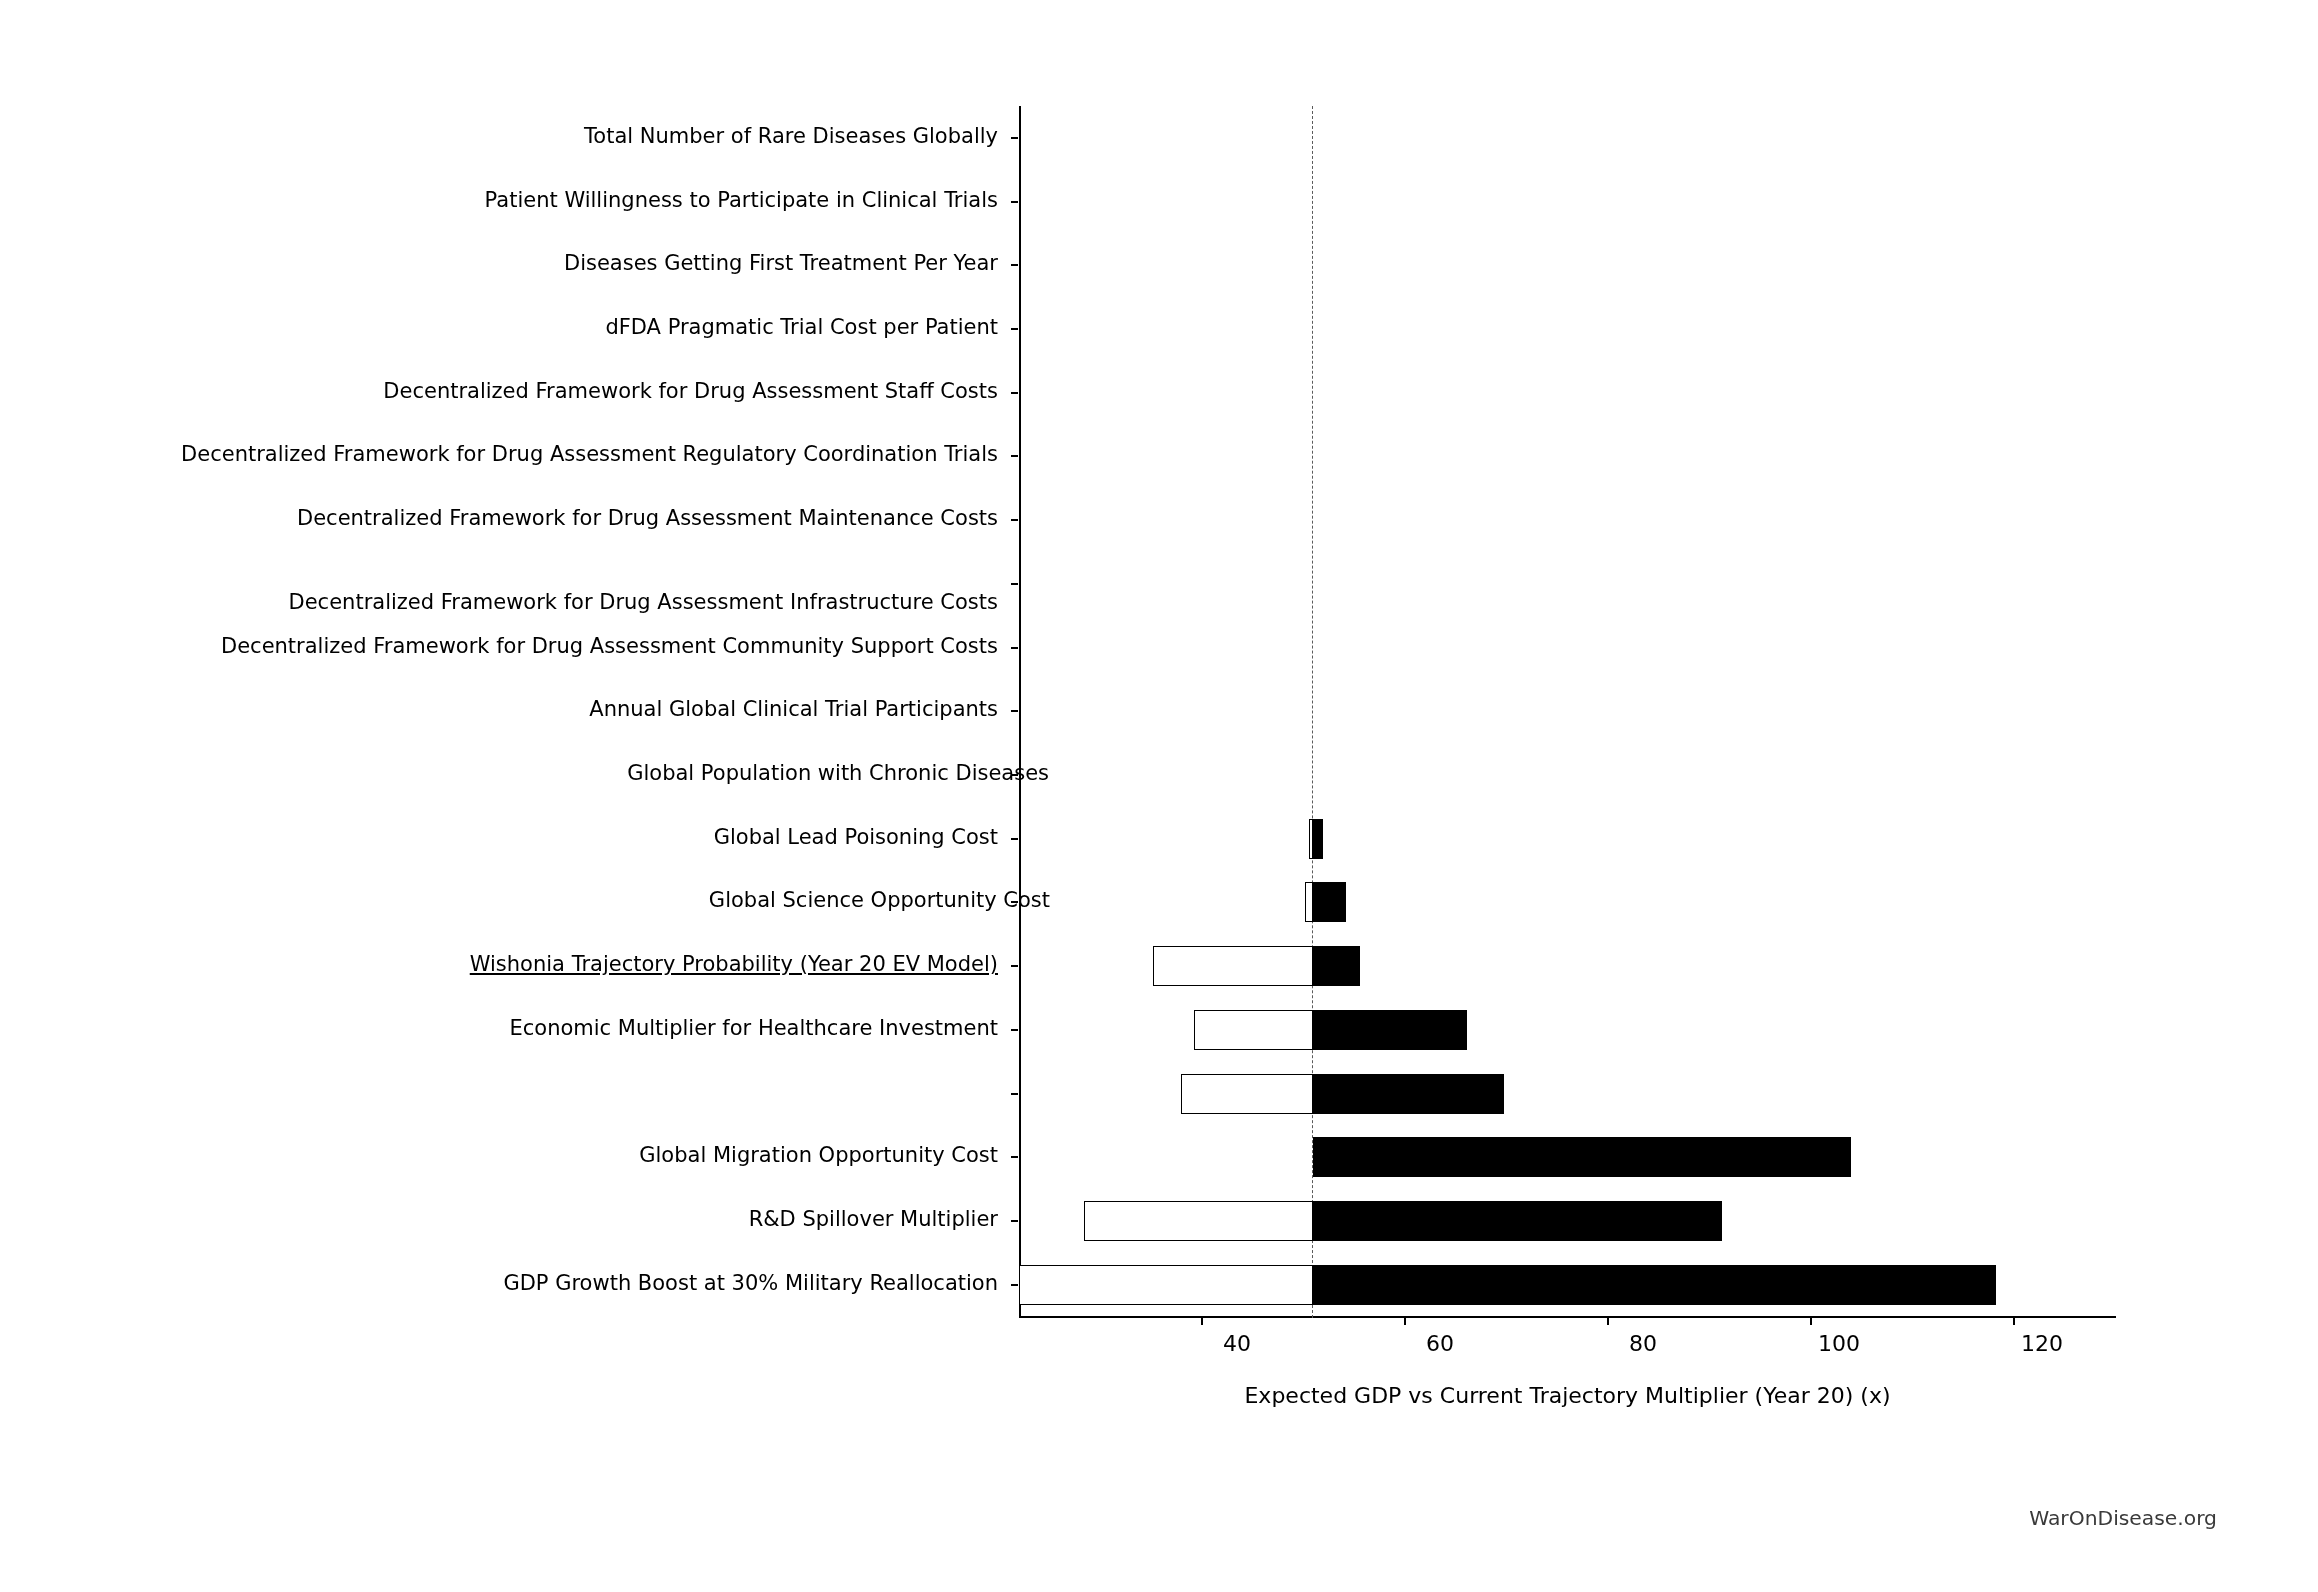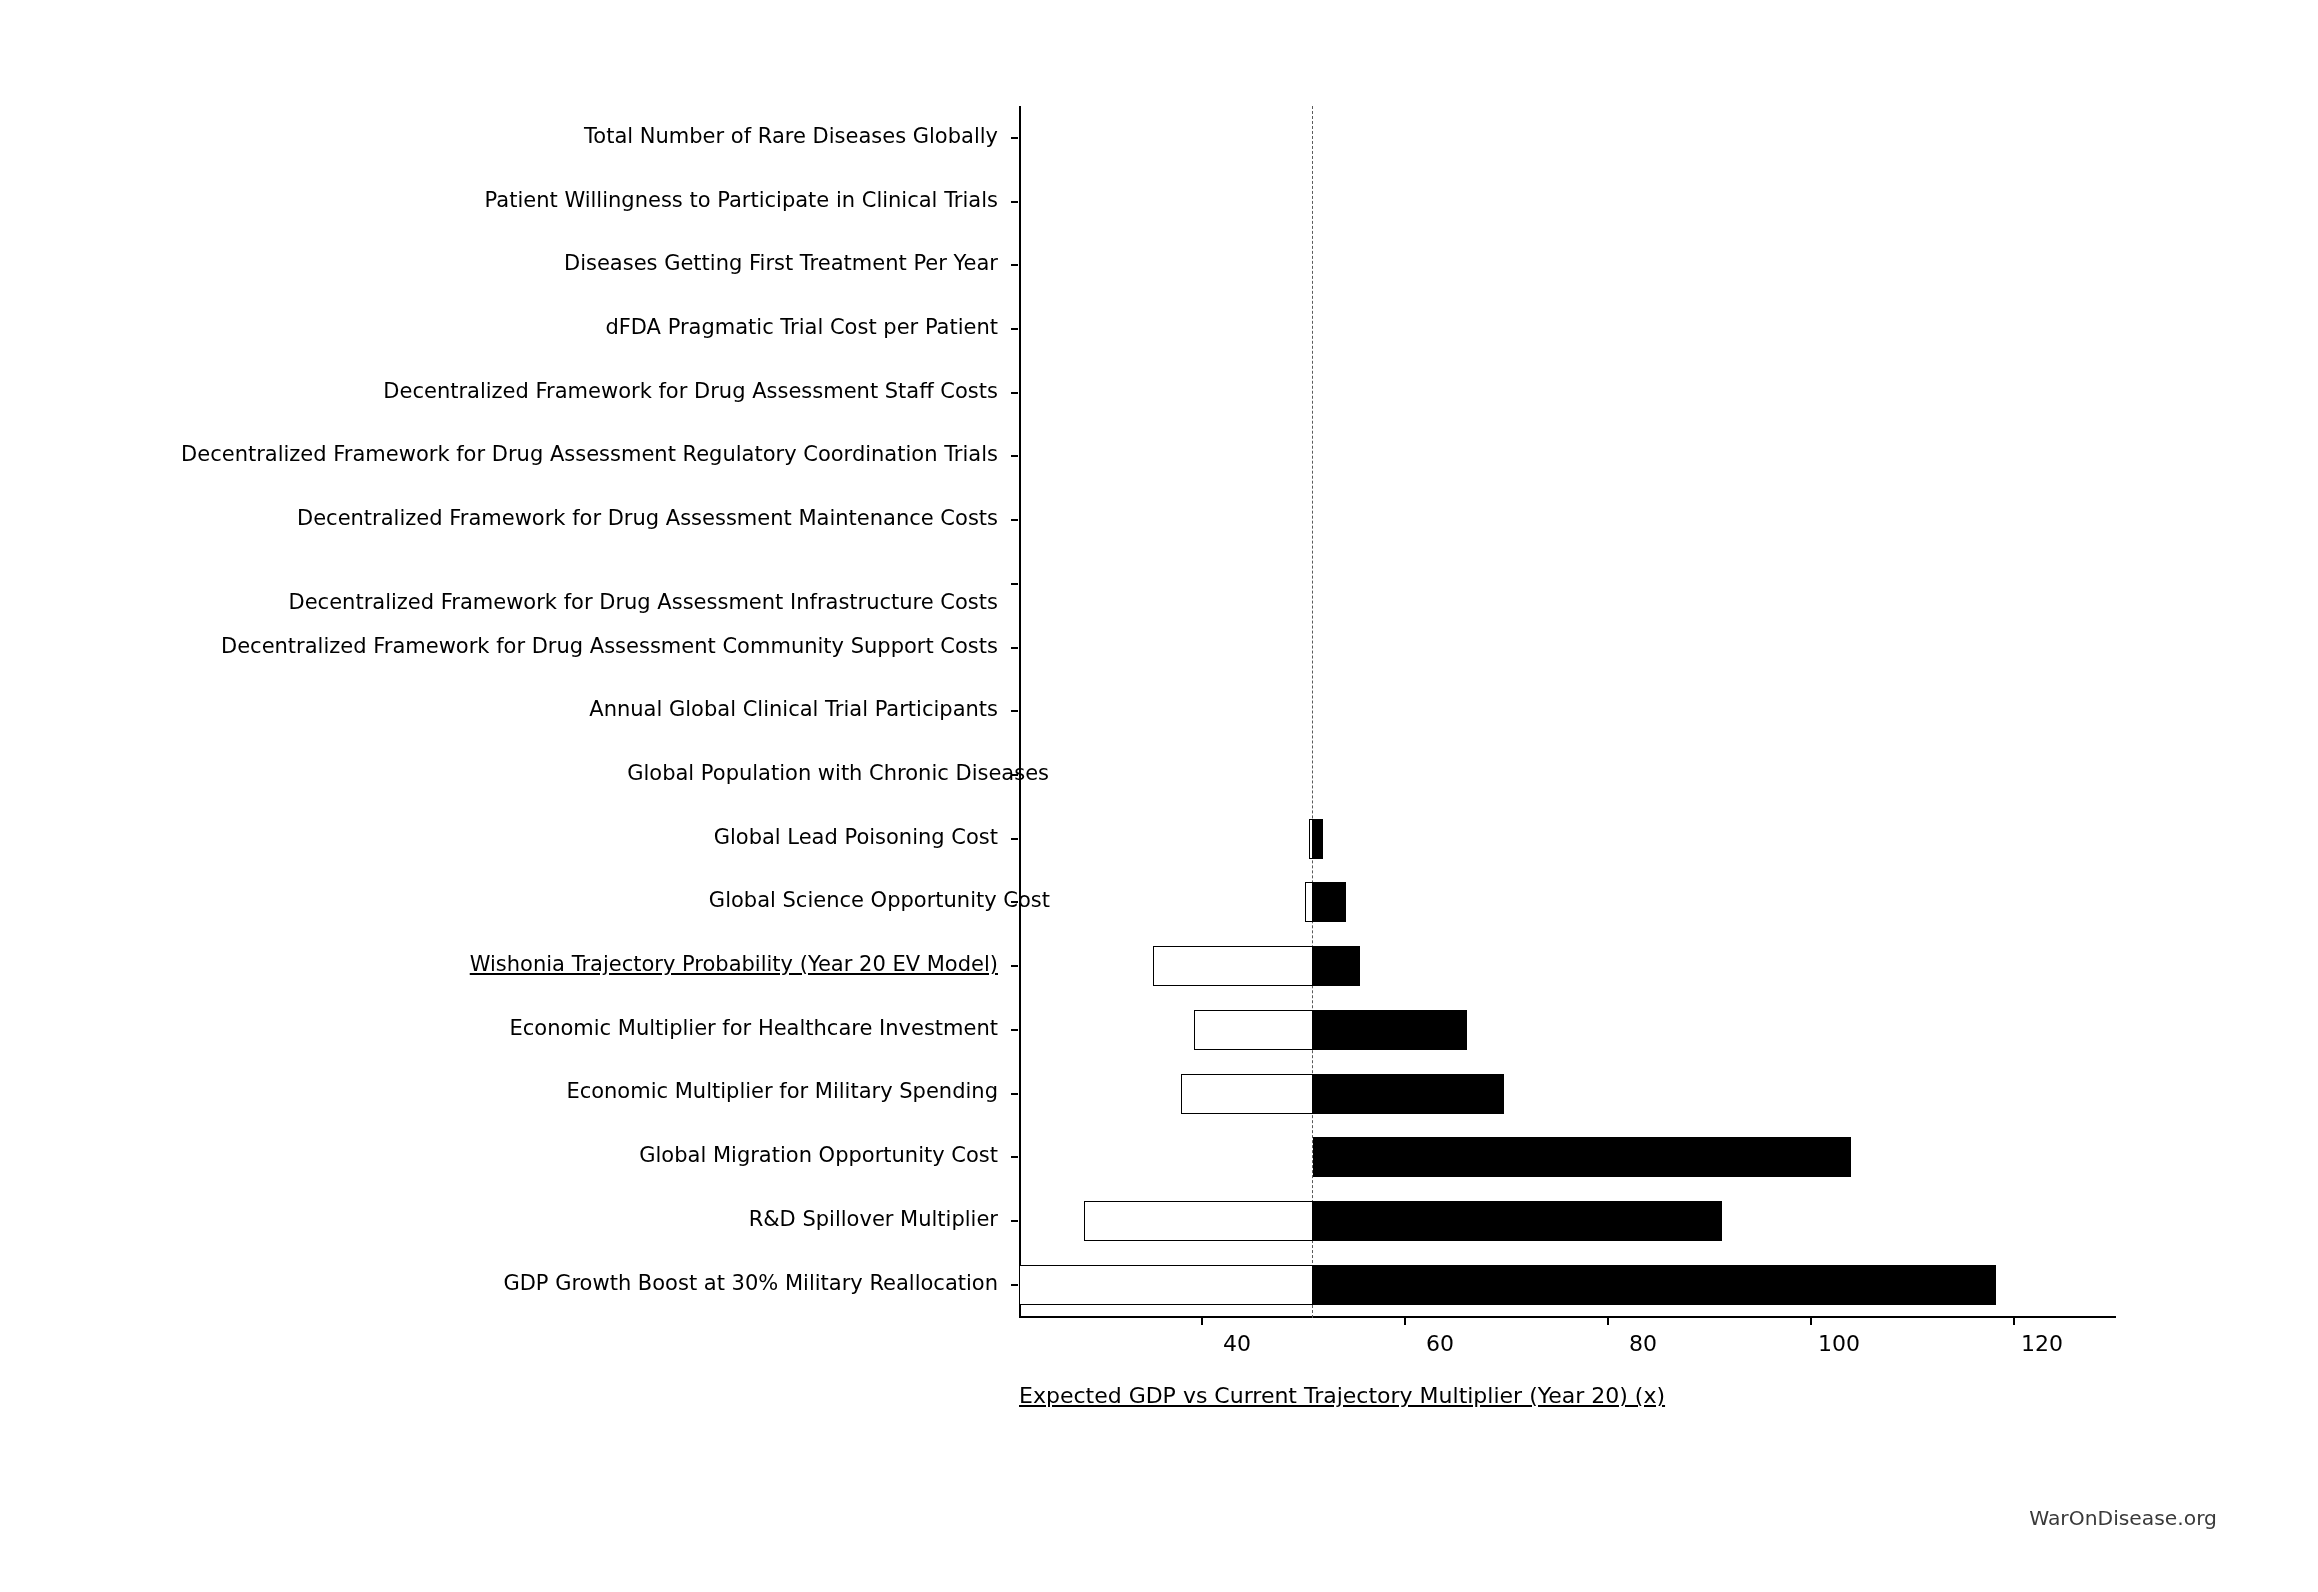--- a/index.html
+++ b/index.html
@@ -97,23 +97,22 @@
     top: 106px;
     width: 0;
     border-left: 1.6px dashed #5a5a5a;
     height: 1212px;
   }
   #xaxis-title {
     position: absolute;
     left: 1019px;
     width: 1097px;
     top: 1383px;
-    text-align: left;
+    text-align: center;
     font-size: 22px;
-    text-decoration: underline;
   }
   #watermark {
     position: absolute;
     right: 102px;
     bottom: 63px;
     font-size: 20.3px;
     color: #3a3a3a;
   }
 </style>
 </head>
@@ -163,21 +162,20 @@
     <div class="bar high" style="left: 1313px; width: 32.5px; top: 882px; height: 40px;"></div>
     <div class="ytick" style="left: 1011px; top: 965px;"></div>
     <div class="ylabel" style="left: 0px; width: 998px; top: 952px; text-decoration: underline;">Wishonia Trajectory Probability (Year 20 EV Model)</div>
     <div class="bar low" style="left: 1153px; width: 160px; top: 946px; height: 40px;"></div>
     <div class="bar high" style="left: 1313px; width: 47px; top: 946px; height: 40px;"></div>
     <div class="ytick" style="left: 1011px; top: 1029px;"></div>
     <div class="ylabel" style="left: 0px; width: 998px; top: 1016px;">Economic Multiplier for Healthcare Investment</div>
     <div class="bar low" style="left: 1194px; width: 119px; top: 1010px; height: 40px;"></div>
     <div class="bar high" style="left: 1313px; width: 154px; top: 1010px; height: 40px;"></div>
     <div class="ytick" style="left: 1011px; top: 1093px;"></div>
-    <div class="ylabel" style="left: 0px; width: 998px; top: 1079px;">Economic Multiplier for Military Spending</div>
     <div class="bar low" style="left: 1181px; width: 132px; top: 1074px; height: 40px;"></div>
     <div class="bar high" style="left: 1313px; width: 191px; top: 1074px; height: 40px;"></div>
     <div class="ytick" style="left: 1011px; top: 1156px;"></div>
     <div class="ylabel" style="left: 0px; width: 998px; top: 1143px;">Global Migration Opportunity Cost</div>
     <div class="bar high" style="left: 1313px; width: 538px; top: 1137px; height: 40px;"></div>
     <div class="ytick" style="left: 1011px; top: 1220px;"></div>
     <div class="ylabel" style="left: 0px; width: 998px; top: 1207px;">R&amp;D Spillover Multiplier</div>
     <div class="bar low" style="left: 1084px; width: 229px; top: 1201px; height: 40px;"></div>
     <div class="bar high" style="left: 1313px; width: 409px; top: 1201px; height: 40px;"></div>
     <div class="ytick" style="left: 1011px; top: 1284px;"></div>

